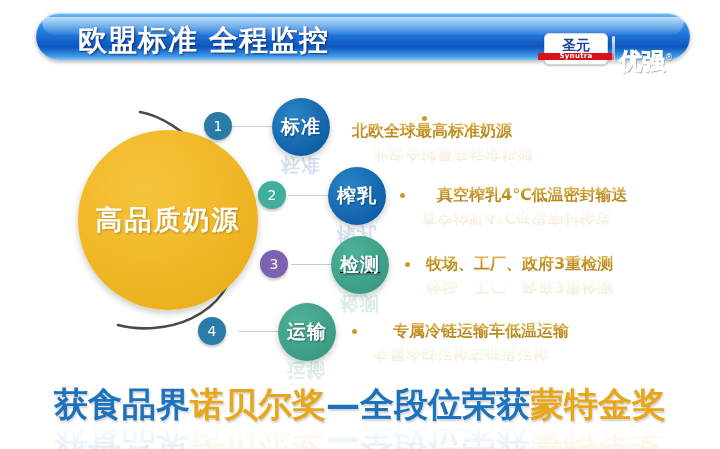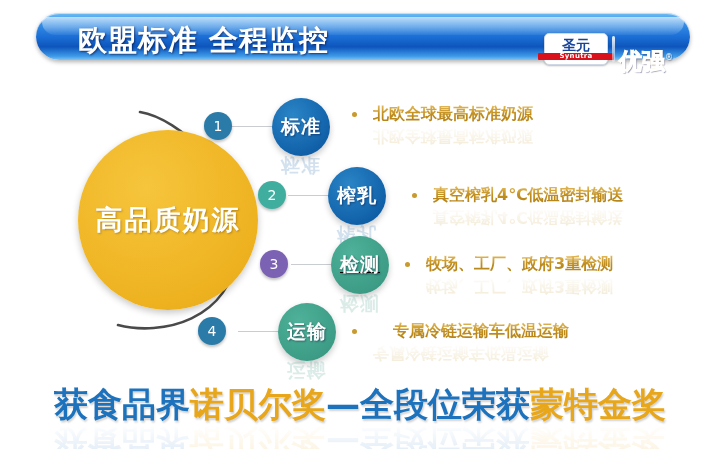--- a/index.html
+++ b/index.html
@@ -217,27 +217,27 @@
     </div>
   </div>
 
   <div class="stage-circle" style="left:278px;top:225px;width:58px;height:58px;background:radial-gradient(circle at 36% 30%,#4fb199 0%,#3c9c85 72%,#338d78 100%);">
     <span class="stage-label">运输</span>
     <div class="stage-reflect">
       <span style="color:#3c9c85;">运输</span>
     </div>
   </div>
 
-  <div class="desc-row" style="left:352px;top:26px;">
+  <div class="desc-row" style="left:352px;top:38px;flex-direction:column;">
     <span class="desc-bullet"></span>
     <span class="desc-text">北欧全球最高标准奶源</span>
     <span class="desc-mirror">北欧全球最高标准奶源</span>
   </div>
 
-  <div class="desc-row" style="left:412px;top:107px;">
+  <div class="desc-row" style="left:400px;top:107px;gap:16px;">
     <span class="desc-bullet"></span>
     <span class="desc-text">真空榨乳4℃低温密封输送</span>
     <span class="desc-mirror">真空榨乳4℃低温密封输送</span>
   </div>
 
   <div class="desc-row" style="left:405px;top:176px;">
     <span class="desc-bullet"></span>
     <span class="desc-text">牧场、工厂、政府3重检测</span>
     <span class="desc-mirror">牧场、工厂、政府3重检测</span>
   </div>

